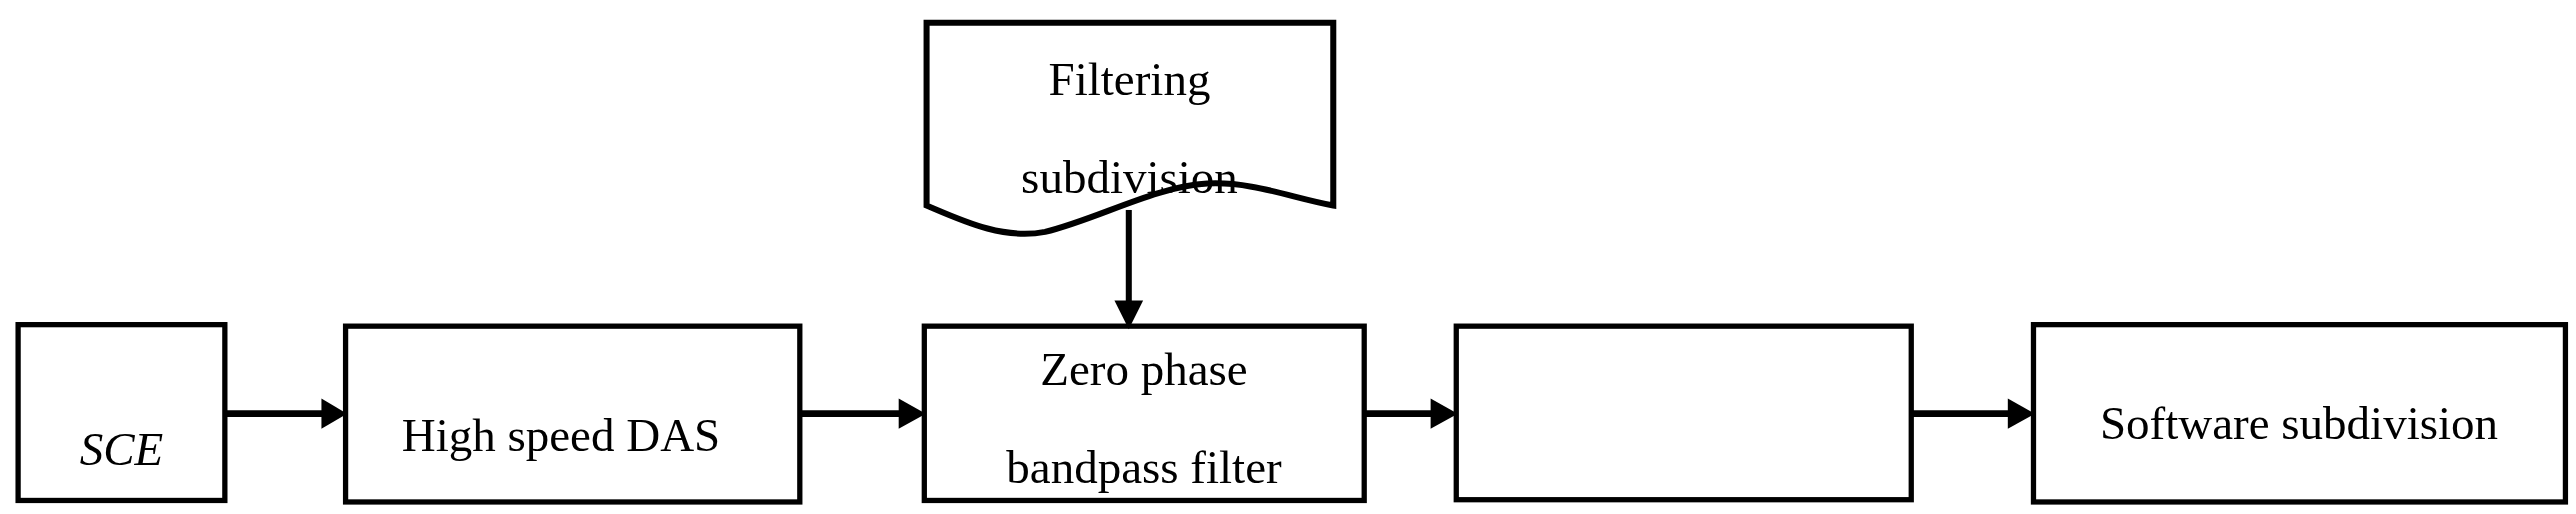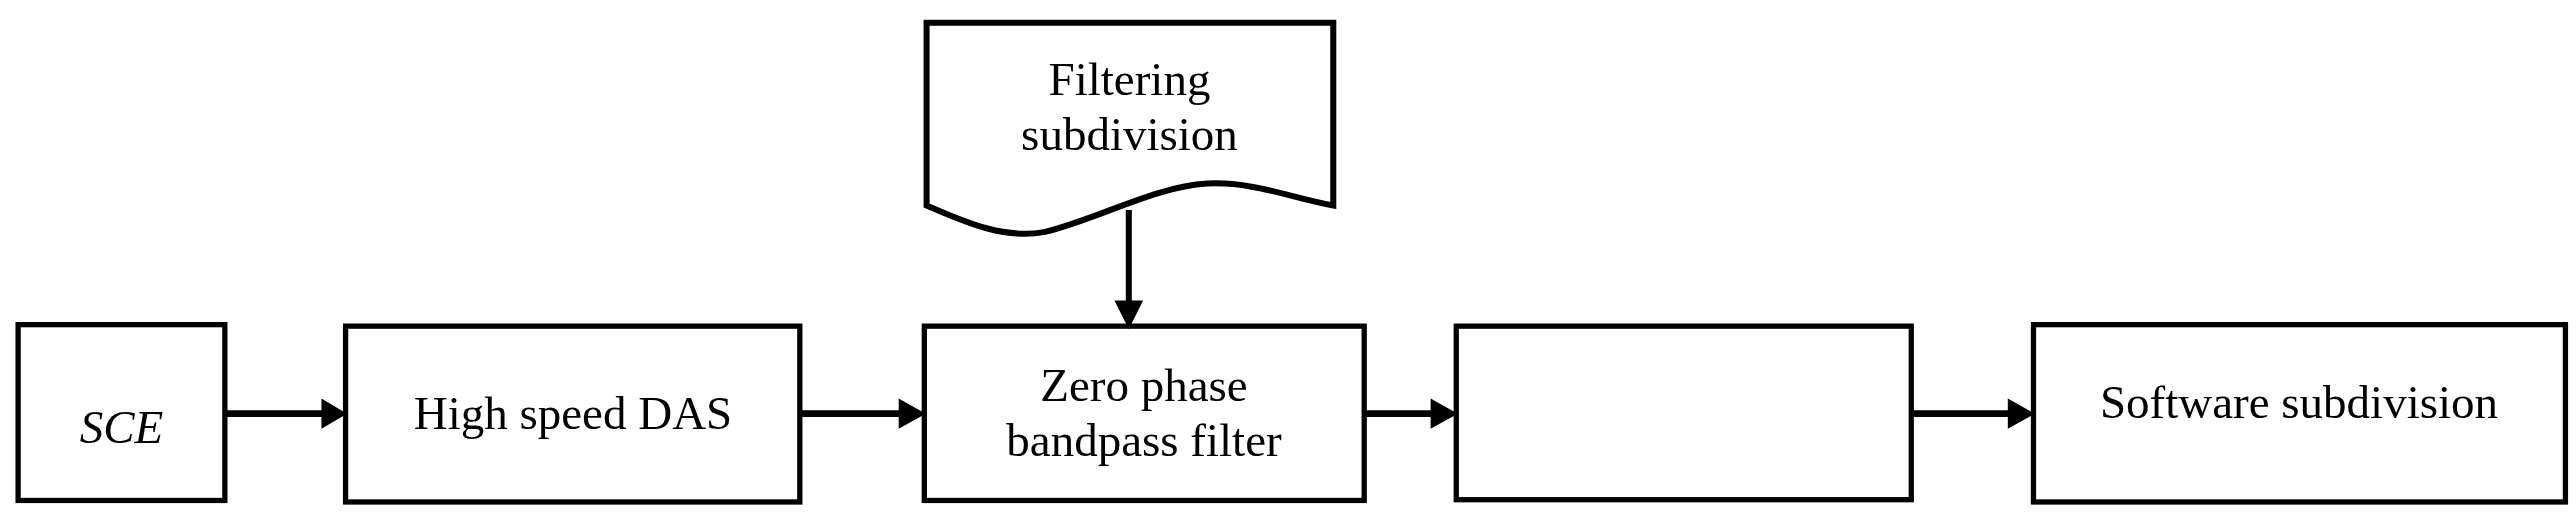--- a/index.html
+++ b/index.html
@@ -31,21 +31,21 @@
     justify-content: center;
     text-align: center;
     color: #000000;
     font-family: "Liberation Serif", "DejaVu Serif", serif;
     font-size: 47px;
     line-height: 1.18;
     letter-spacing: 0px;
     white-space: pre;
     pointer-events: none;
   }
-  .node-label .ln { display: block; }
+  .node-label .ln { display: block; margin-top: 43px; }
 </style>
 </head>
 <body>
 
 <div id="canvas">
 
   <svg id="flow-svg" viewBox="0 0 3414 682" xmlns="http://www.w3.org/2000/svg">
 
     <g>
 
@@ -94,25 +94,25 @@
         <line x1="1496" y1="278" x2="1496" y2="400" stroke="#000000" stroke-width="8"></line>
         <polygon points="1477,398 1515,398 1496,436" fill="#000000"></polygon>
       </g>
     </g>
   </svg>
 
   <div class="node-label" style="left:18px; top:340px; width:207px; height:176px;font-style:italic;">
     <span class="ln">SCE</span>
   </div>
 
-  <div class="node-label" style="left:346px; top:326px; width:454px; height:176px;">
+  <div class="node-label" style="left:334px; top:326px; width:454px; height:176px;">
     <span class="ln">High speed DAS</span>
   </div>
 
-  <div class="node-label" style="left:924px; top:326px; width:440px; height:174px;text-align:center;">
+  <div class="node-label" style="left:924px; top:310px; width:440px; height:174px;text-align:center;">
     <span class="ln">Zero phase</span>
     <span class="ln">bandpass filter</span>
   </div>
 
 
   <div class="node-label" style="left:2033px; top:314px; width:532px; height:177px;">
     <span class="ln">Software subdivision</span>
   </div>
 
   <div class="node-label" style="left:924px; top:26px; width:411px; height:162px;">

